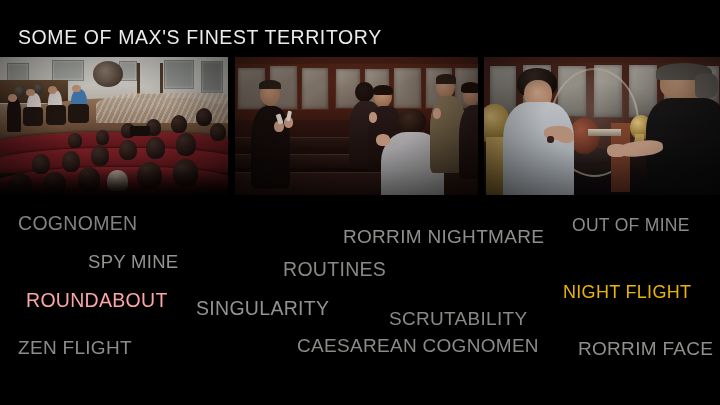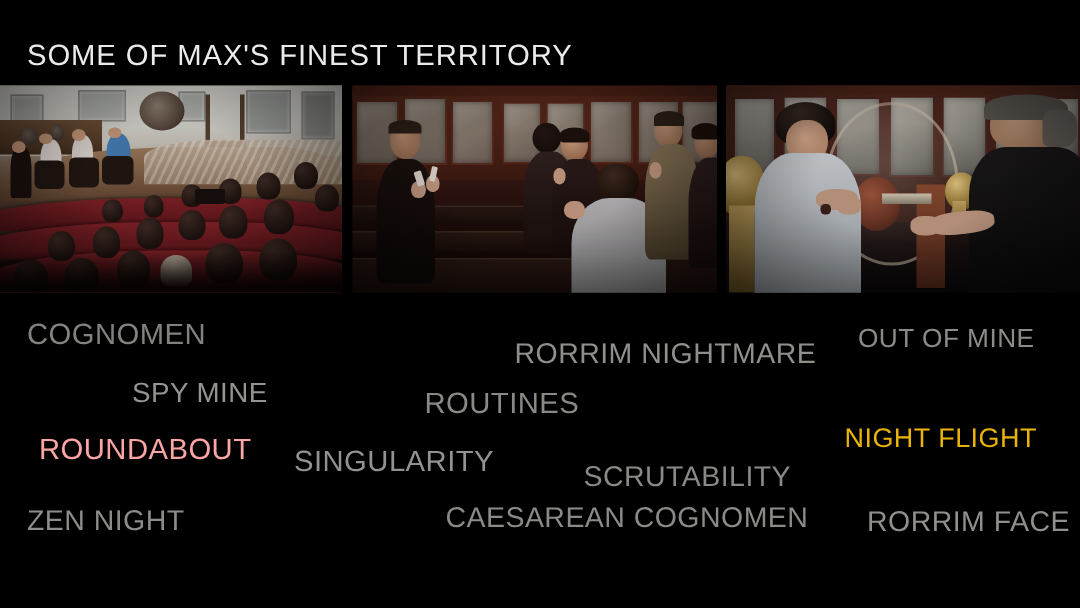--- a/index.html
+++ b/index.html
@@ -415,18 +415,18 @@
   <div id="routine-cloud">
     <div class="routine-label" style="left: 18px; top: 17px; font-size: 19.5px; color: rgb(132, 130, 127);">COGNOMEN</div>
     <div class="routine-label" style="left: 343px; top: 31px; font-size: 19px; color: rgb(145, 143, 139);">RORRIM NIGHTMARE</div>
     <div class="routine-label" style="left: 572px; top: 20px; font-size: 17.5px; color: rgb(141, 139, 135);">OUT OF MINE</div>
     <div class="routine-label" style="left: 88px; top: 56px; font-size: 18.5px; color: rgb(150, 148, 144);">SPY MINE</div>
     <div class="routine-label" style="left: 283px; top: 63px; font-size: 19.5px; color: rgb(139, 137, 133);">ROUTINES</div>
     <div class="routine-label" style="left: 26px; top: 94px; font-size: 19.5px; color: #fca5a5;">ROUNDABOUT</div>
     <div class="routine-label" style="left: 196px; top: 102px; font-size: 19.5px; color: rgb(148, 146, 144);">SINGULARITY</div>
     <div class="routine-label" style="left: 389px; top: 96px; font-size: 19px; color: rgb(139, 137, 133); margin-top: 17px;">SCRUTABILITY</div>
     <div class="routine-label" style="left: 563px; top: 87px; font-size: 18px; color: #eab308;">NIGHT FLIGHT</div>
-    <div class="routine-label" style="left: 18px; top: 142px; font-size: 19px; color: rgb(142, 140, 136);">ZEN NIGHT</div>
+    <div class="routine-label" style="left: 18px; top: 142px; font-size: 19px; color: rgb(142, 140, 136);">ZEN FLIGHT</div>
     <div class="routine-label" style="left: 297px; top: 140px; font-size: 19px; color: rgb(140, 138, 134);">CAESAREAN COGNOMEN</div>
     <div class="routine-label" style="left: 578px; top: 143px; font-size: 19px; color: rgb(145, 143, 139);">RORRIM FACE</div>
   </div>
 
 </div>
 
 </body></html>

